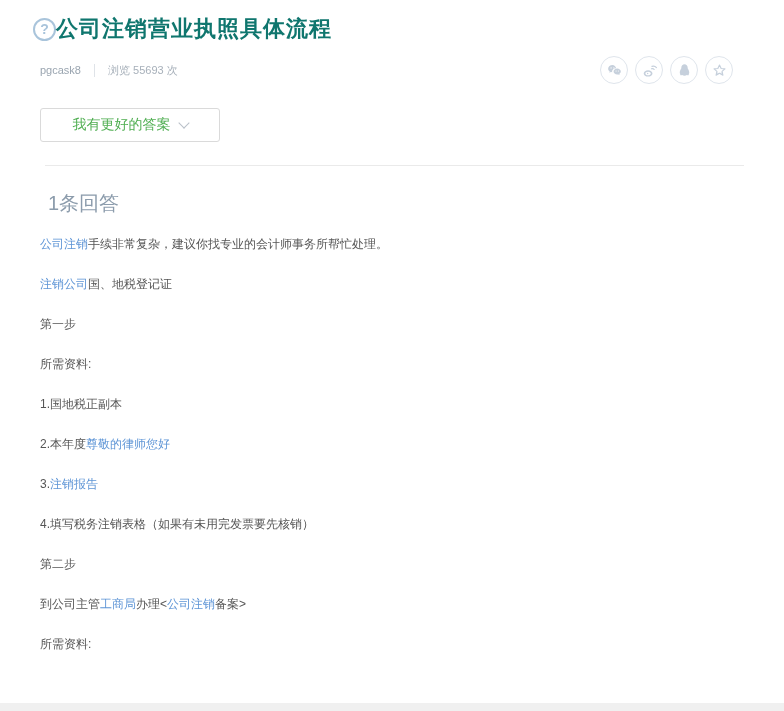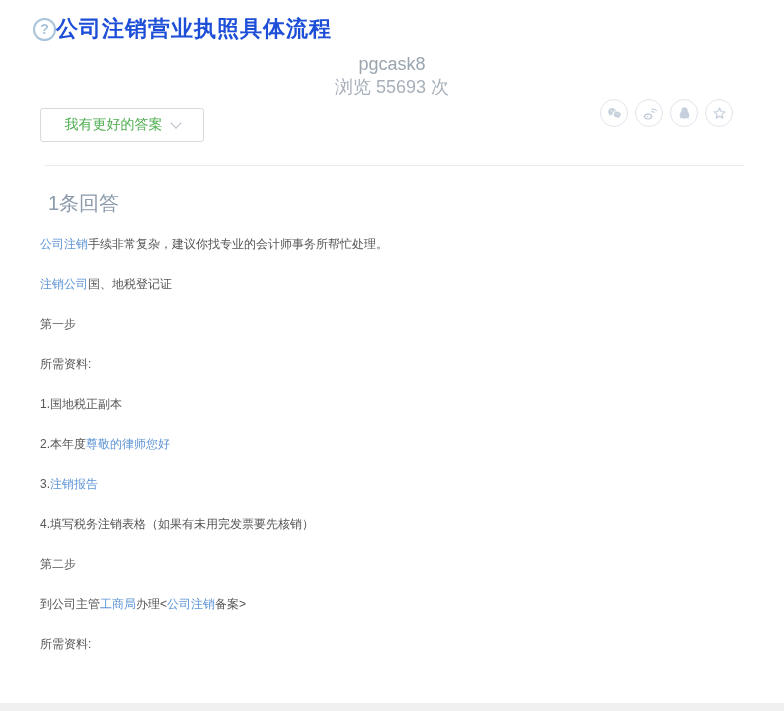--- a/index.html
+++ b/index.html
@@ -15,46 +15,46 @@
   
   .q-header { display:flex; align-items:center; padding-top:14px; }
   .q-icon {
     width:19px; height:19px; flex:0 0 auto;
     border:2px solid #a9c4db; border-radius:50%;
     color:#a9c4db; font-size:14px; font-weight:bold;
     display:flex; align-items:center; justify-content:center;
     margin-left:-7px;
   }
   .q-title {
-    font-size:22px; font-weight:bold; color:#1d4ed8;
+    font-size:22px; font-weight:bold; color:#0f766e;
     margin-left:19px; letter-spacing:1px;
   }
 
   
   .q-body {
     margin-top:13px; font-size:14px; color:#666666;
     line-height:29px; max-width:724px;
   }
 
   
-  .meta-row { margin-top:10px; height:32px; display:flex; align-items:center; font-size:18px; color:#a7b0ba;flex-direction:column; }
+  .meta-row { margin-top:10px; height:32px; display:flex; align-items:center; font-size:11px; color:#a7b0ba; }
   .meta-user { color:#9aa5b0; }
   .meta-sep { width:1px; height:13px; background:#dfe3e8; margin:0 13px; }
   .share-group { margin-left:auto; display:flex; gap:7px; margin-right:11px; }
   .share-btn {
     width:28px; height:28px; box-sizing:border-box;
     border:1px solid #dfe5ec; border-radius:50%;
     display:flex; align-items:center; justify-content:center;
     background:#ffffff; cursor:pointer; padding:0;
   }
   .share-btn svg { display:block; }
 
   
   .answer-btn {
-    margin-top:22px; width:164px; height:34px; box-sizing:border-box;
+    margin-top:22px; width:180px; height:34px; box-sizing:border-box;
     border:1px solid #dadada; border-radius:3px; background:#ffffff;
     color:#4fae51; font-size:14px; font-family:inherit;
     display:flex; align-items:center; justify-content:center; gap:9px;
     cursor:pointer;
   }
   .chevron {
     width:7px; height:7px; margin-top:-4px;
     border-right:1px solid #b9c0c8; border-bottom:1px solid #b9c0c8;
     transform:rotate(45deg);
   }

